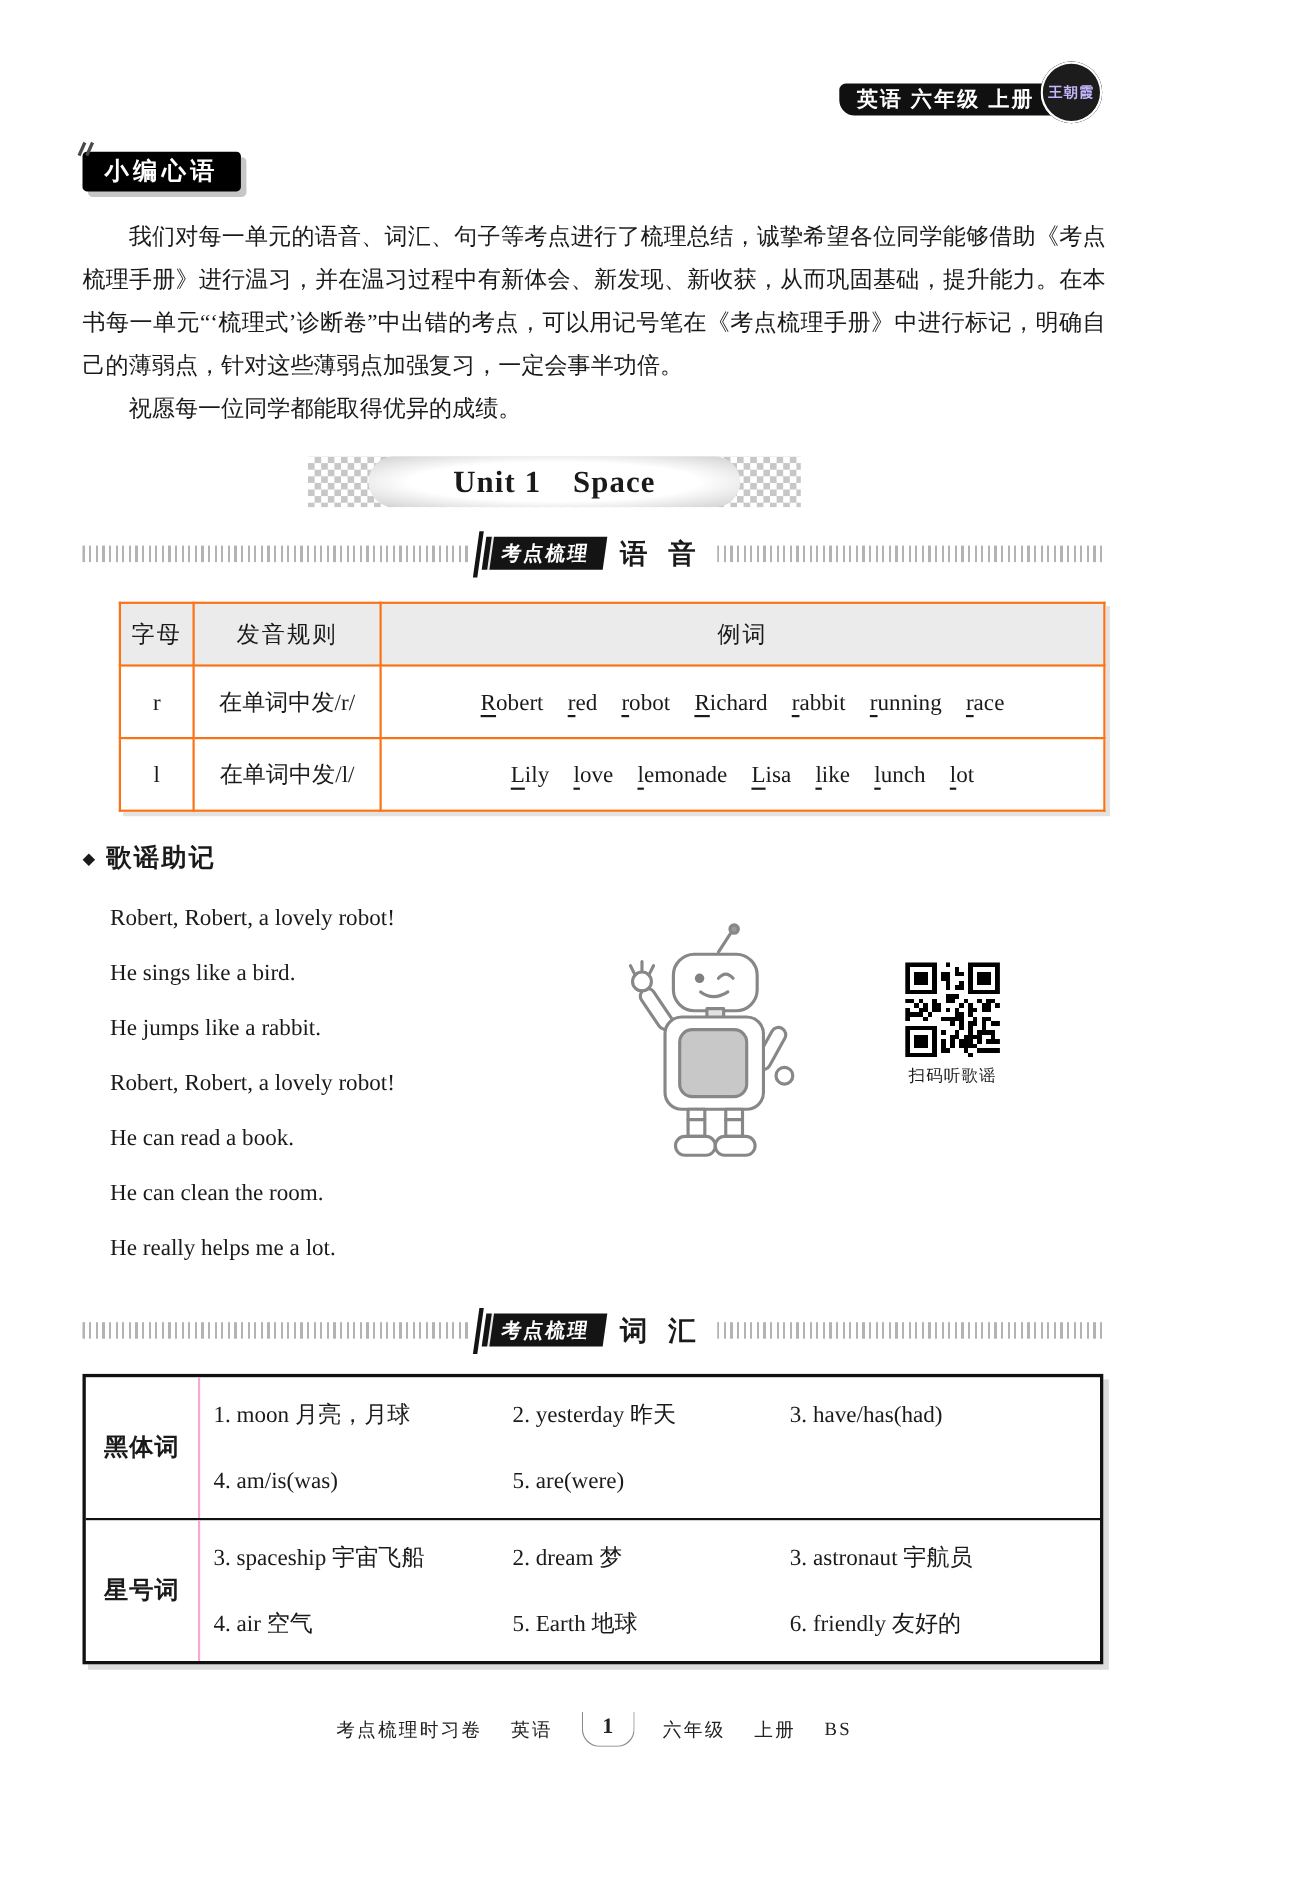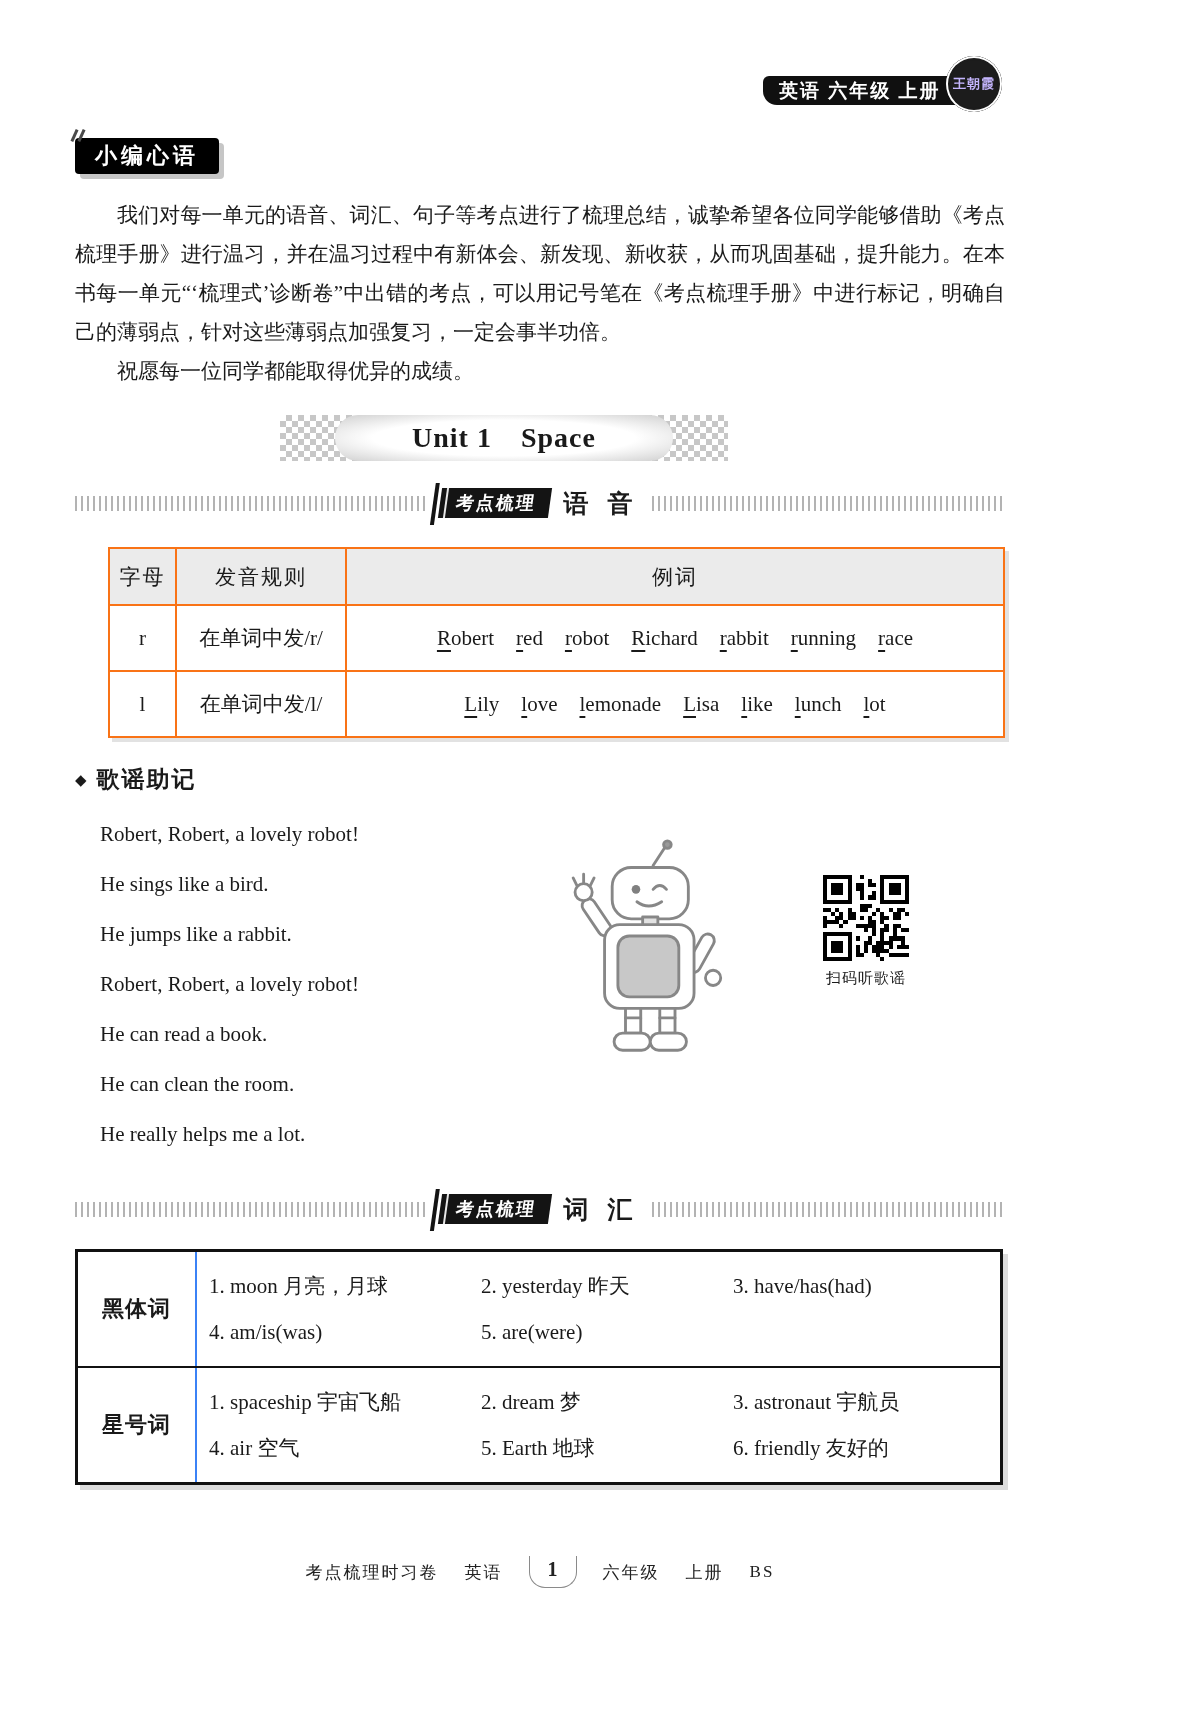--- a/index.html
+++ b/index.html
@@ -142,32 +142,32 @@
   .vocab-table{
     margin-top: 22px;
     width: 928px;
     border: 3px solid #111;
     box-shadow: 5px 5px 0 #dcdcdc;
     background: #fff;
   }
   .vocab-row{ display: flex; }
   .vocab-row + .vocab-row{ border-top: 2px solid #111; }
   .vocab-label{
-    width: 119px;
-    border-right: 2px solid #3b82f6;
+    width: 104px;
+    border-right: 2px solid #f9a8d4;
     display: flex; align-items: center; justify-content: center;
     font: bold 22px var(--sans);
     letter-spacing: 1px;
   }
   .vocab-items{
     flex: 1;
     display: grid;
     grid-template-columns: 272px 252px auto;
     align-content: center;
-    row-gap: 10px;
+    row-gap: 24px;
     padding: 16px 6px 16px 12px;
     font-size: 21px;
     line-height: 36px;
   }
   
   .footer{
     position: absolute; left: 75px; top: 1556px; width: 930px;
     display: flex; align-items: center; justify-content: center;
     gap: 26px;
     font-size: 17px; color: #222;
@@ -421,21 +421,21 @@
             <div class="vocab-item">1. moon 月亮，月球</div>
             <div class="vocab-item">2. yesterday 昨天</div>
             <div class="vocab-item">3. have/has(had)</div>
             <div class="vocab-item">4. am/is(was)</div>
             <div class="vocab-item">5. are(were)</div>
           </div>
         </div>
         <div class="vocab-row">
           <div class="vocab-label">星号词</div>
           <div class="vocab-items">
-            <div class="vocab-item">1. spaceship 宇宙飞船</div>
+            <div class="vocab-item">3. spaceship 宇宙飞船</div>
             <div class="vocab-item">2. dream 梦</div>
             <div class="vocab-item">3. astronaut 宇航员</div>
             <div class="vocab-item">4. air 空气</div>
             <div class="vocab-item">5. Earth 地球</div>
             <div class="vocab-item">6. friendly 友好的</div>
           </div>
         </div>
       </div>
 
   </div>

